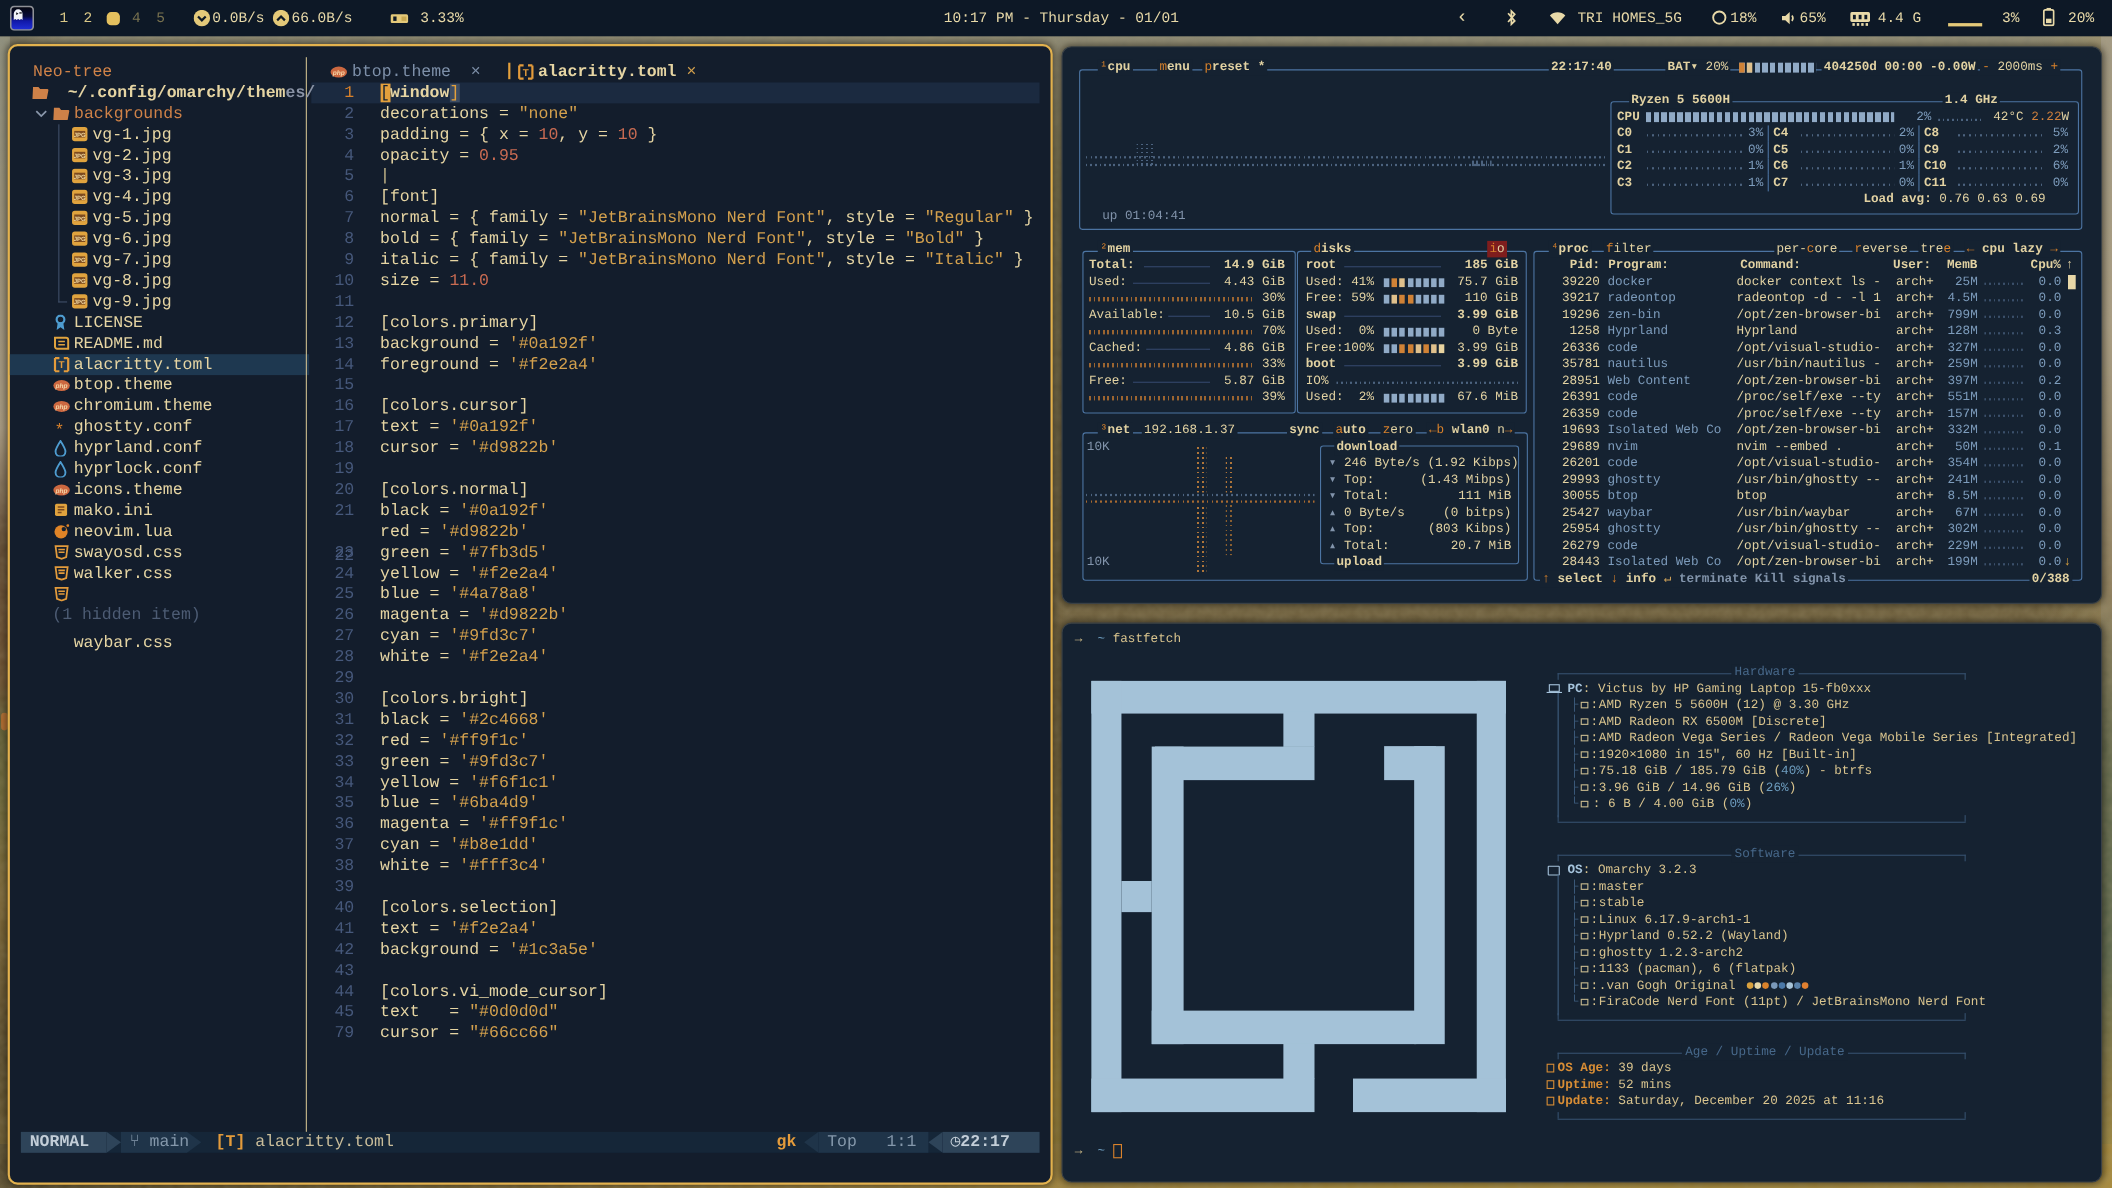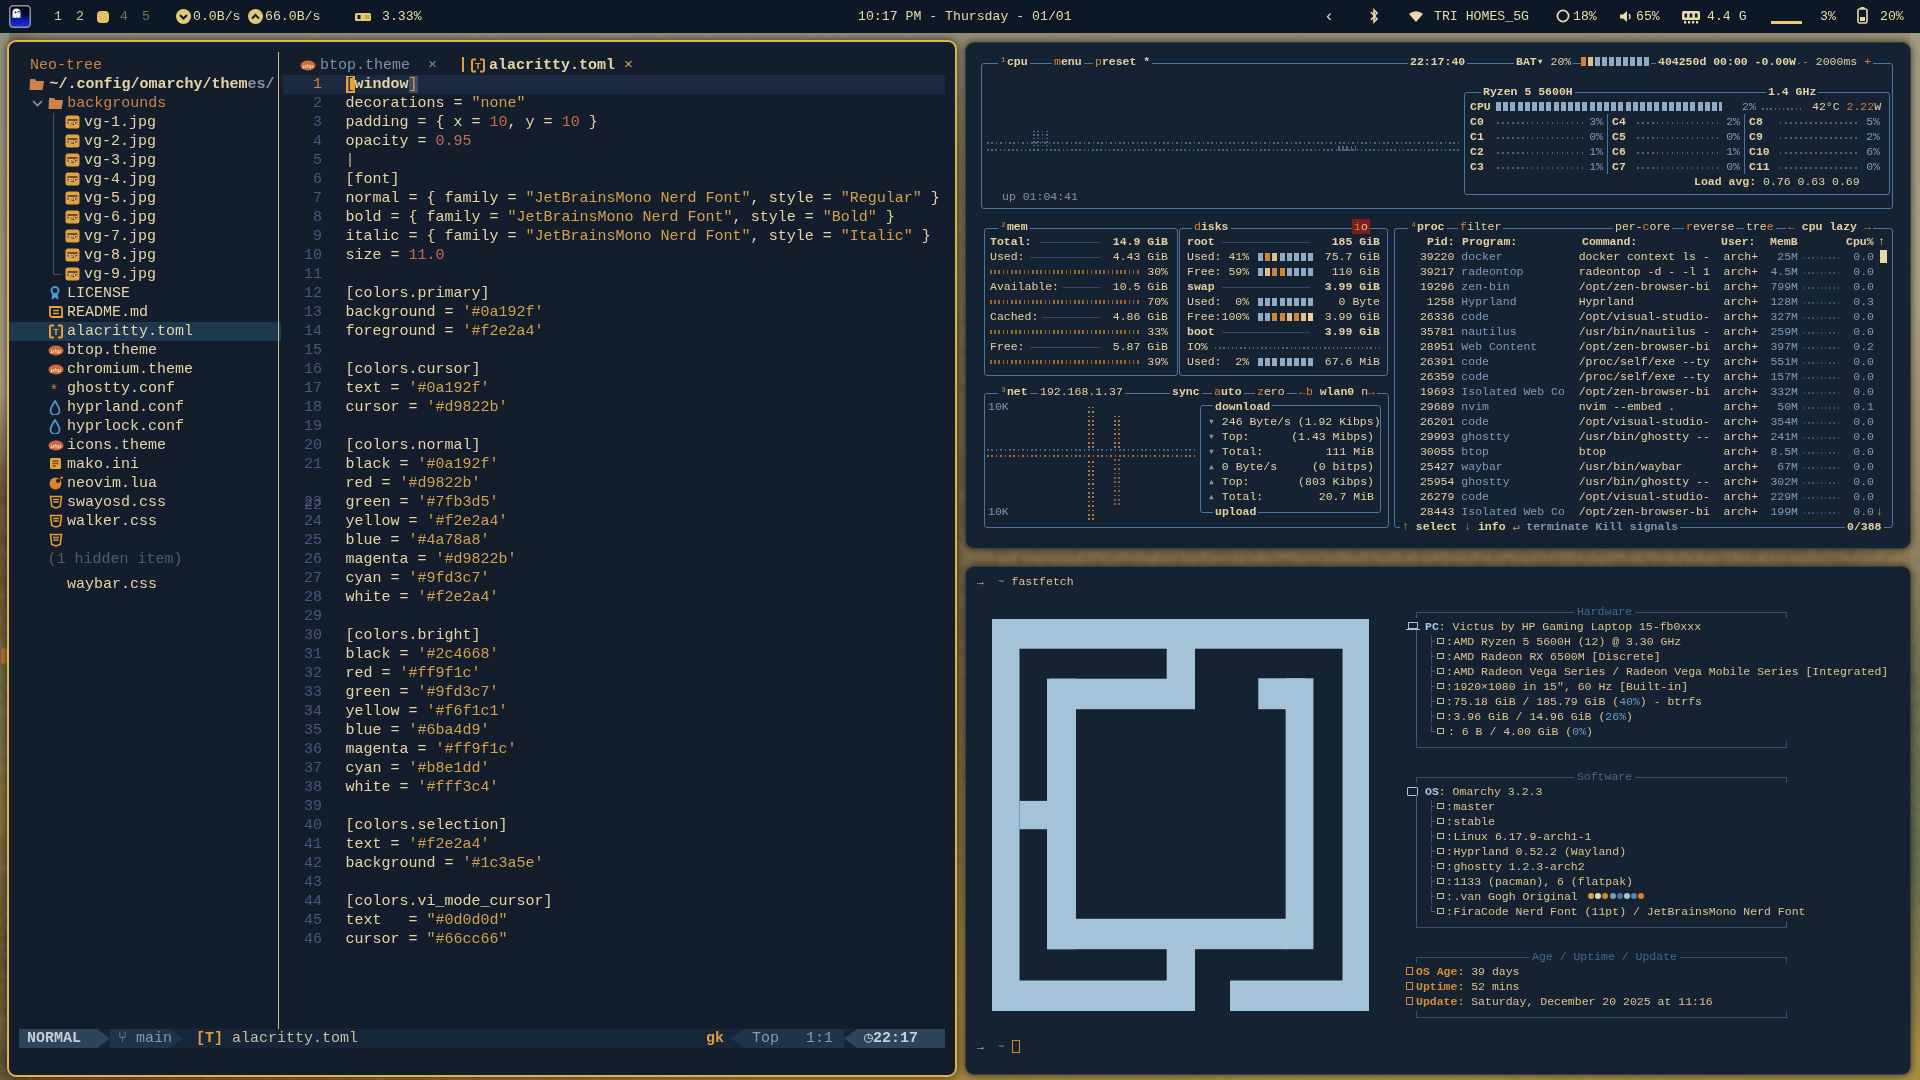--- a/index.html
+++ b/index.html
@@ -108,21 +108,21 @@
 <svg width="11" height="17" style="left:1857px;top:7px">
     <rect x="3.5" y="0" width="4" height="2" fill="#e8d9a8"></rect>
     <rect x="1" y="2" width="9" height="14" rx="1.5" stroke="#e8d9a8" stroke-width="1.6" fill="none"></rect>
     <rect x="3" y="10" width="5" height="4" fill="#e8d9a8"></rect>
   </svg>
 <div class="mono fbar" style="left:1880px;top:9px;color:#e8d9a8;">20%</div>
 <div class="abs" style="left:9px;top:321.5px;width:272px;height:19px;background:#1e3850;"></div>
 <div class="abs" style="left:283px;top:74.5px;width:662px;height:19px;background:#1b2a40;"></div>
 <div class="abs" style="left:278px;top:52px;width:1px;height:977px;background:#cdbd8d;"></div>
 <div class="mono f15" style="left:30px;top:55.5px;"><span style="color:#cf8248;">Neo-tree</span></div>
-<div class="mono f15" style="left:49.5px;top:74.5px;"><span style="color:#e6d5a3;font-weight:bold;">~/.config/omarchy/them</span><span style="color:#8a93a5;font-weight:bold;">es/</span></div>
+<div class="mono f15" style="left:49.5px;top:74.5px;"><span style="color:#e6d5a3;font-weight:bold;margin-left:12px;">~/.config/omarchy/them</span><span style="color:#8a93a5;font-weight:bold;">es/</span></div>
 <svg width="16" height="15" style="left:28.5px;top:77.0px">
     <path d="M1 2 h5 l1.5 2 H14 a1 1 0 0 1 1 1 l-1.5 8 H0.5 L1 3 Z" fill="#ce8148"></path>
   </svg>
 <div class="mono f15" style="left:67.3px;top:93.5px;"><span style="color:#cf8248;">backgrounds</span></div>
 <svg width="16" height="15" style="left:47.5px;top:96.0px">
     <path d="M1 2 h5 l1.5 2 H14 a1 1 0 0 1 1 1 l-1.5 8 H0.5 L1 3 Z" fill="#ce8148"></path>
   </svg>
 <div class="mono f15" style="left:84px;top:112.5px;"><span style="color:#e6d5a3;">vg-1.jpg</span></div>
 <svg width="15" height="14" style="left:65px;top:115.0px">
     <rect x="0.5" y="0.5" width="14" height="13" rx="2.5" fill="#e0a33e"></rect>
@@ -338,21 +338,21 @@
 <div class="mono f15" style="left:345.5px;top:815.5px;"><span style="color:#e6d5a3;">[colors.selection]</span></div>
 <div class="mono f15" style="left:296px;top:834.5px;"><span style="display:inline-block;width:26px;text-align:right;color:#46587b;">41</span></div>
 <div class="mono f15" style="left:345.5px;top:834.5px;"><span style="color:#e6d5a3;">text</span><span style="color:#e6d5a3;"> = </span><span style="color:#d3a04d;">'#f2e2a4'</span></div>
 <div class="mono f15" style="left:296px;top:853.5px;"><span style="display:inline-block;width:26px;text-align:right;color:#46587b;">42</span></div>
 <div class="mono f15" style="left:345.5px;top:853.5px;"><span style="color:#e6d5a3;">background</span><span style="color:#e6d5a3;"> = </span><span style="color:#d3a04d;">'#1c3a5e'</span></div>
 <div class="mono f15" style="left:296px;top:872.5px;"><span style="display:inline-block;width:26px;text-align:right;color:#46587b;">43</span></div>
 <div class="mono f15" style="left:296px;top:891.5px;"><span style="display:inline-block;width:26px;text-align:right;color:#46587b;">44</span></div>
 <div class="mono f15" style="left:345.5px;top:891.5px;"><span style="color:#e6d5a3;">[colors.vi_mode_cursor]</span></div>
 <div class="mono f15" style="left:296px;top:910.5px;"><span style="display:inline-block;width:26px;text-align:right;color:#46587b;">45</span></div>
 <div class="mono f15" style="left:345.5px;top:910.5px;"><span style="color:#e6d5a3;">text</span><span style="color:#e6d5a3;">   = </span><span style="color:#d3a04d;">"#0d0d0d"</span></div>
-<div class="mono f15" style="left:296px;top:929.5px;"><span style="display:inline-block;width:26px;text-align:right;color:#46587b;">46</span></div>
+<div class="mono f15" style="left:296px;top:929.5px;"><span style="display:inline-block;width:26px;text-align:right;color:#46587b;">79</span></div>
 <div class="mono f15" style="left:345.5px;top:929.5px;"><span style="color:#e6d5a3;">cursor</span><span style="color:#e6d5a3;"> = </span><span style="color:#d3a04d;">"#66cc66"</span></div>
 <div class="abs" style="left:19px;top:1029px;width:926px;height:19px;background:#152638;"></div>
 <div class="abs" style="left:19px;top:1029px;width:78px;height:19px;background:#2e4459;"></div>
 <svg width="13" height="19" style="left:97px;top:1029px">
     <path d="M0 0 L13 9.5 L0 19 Z" fill="#2e4459"></path>
   </svg>
 <div class="abs" style="left:110px;top:1029px;width:60px;height:19px;background:#1f3449;"></div>
 <svg width="13" height="19" style="left:170px;top:1029px">
     <path d="M0 0 L13 9.5 L0 19 Z" fill="#1f3449"></path>
   </svg>

